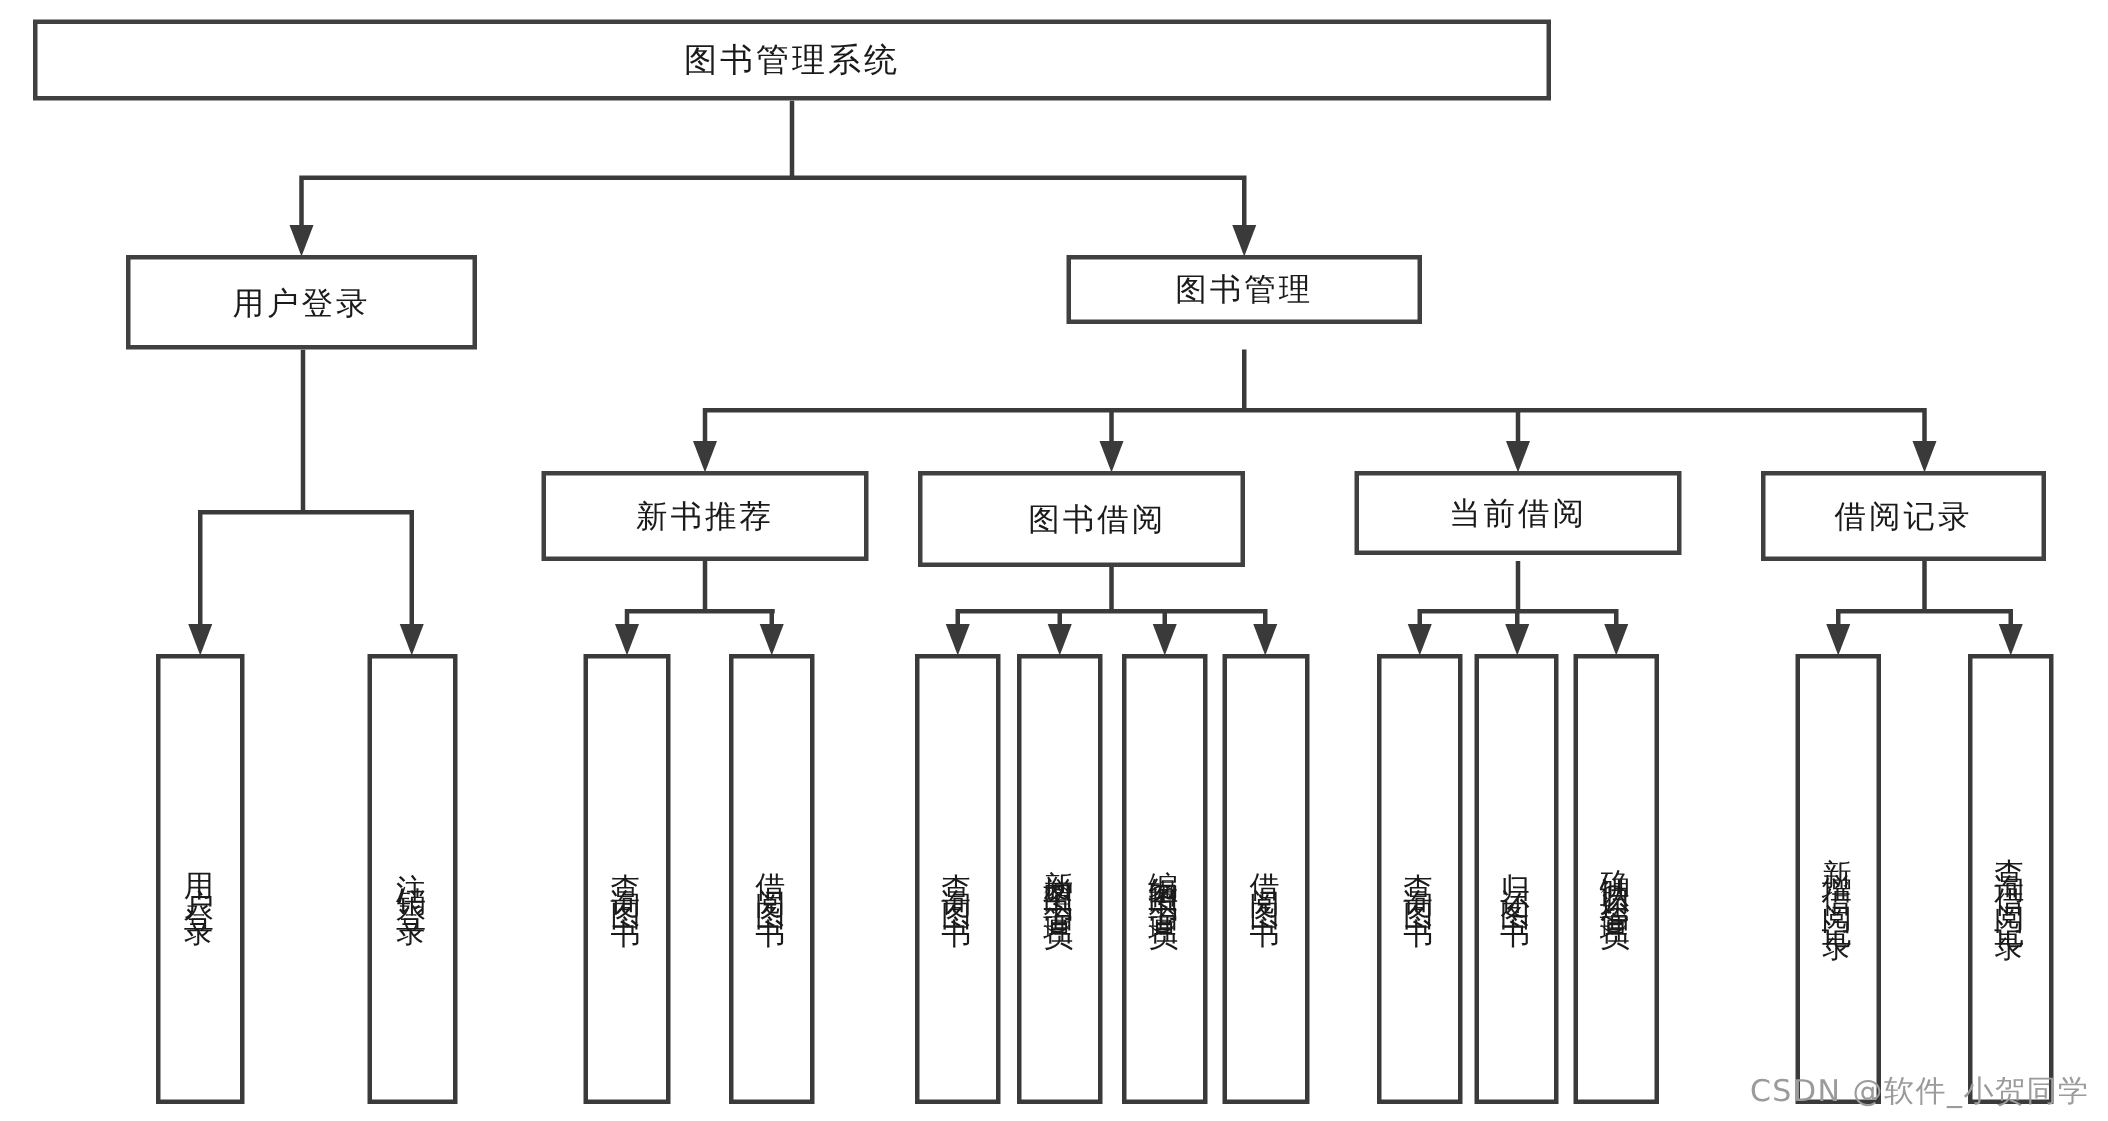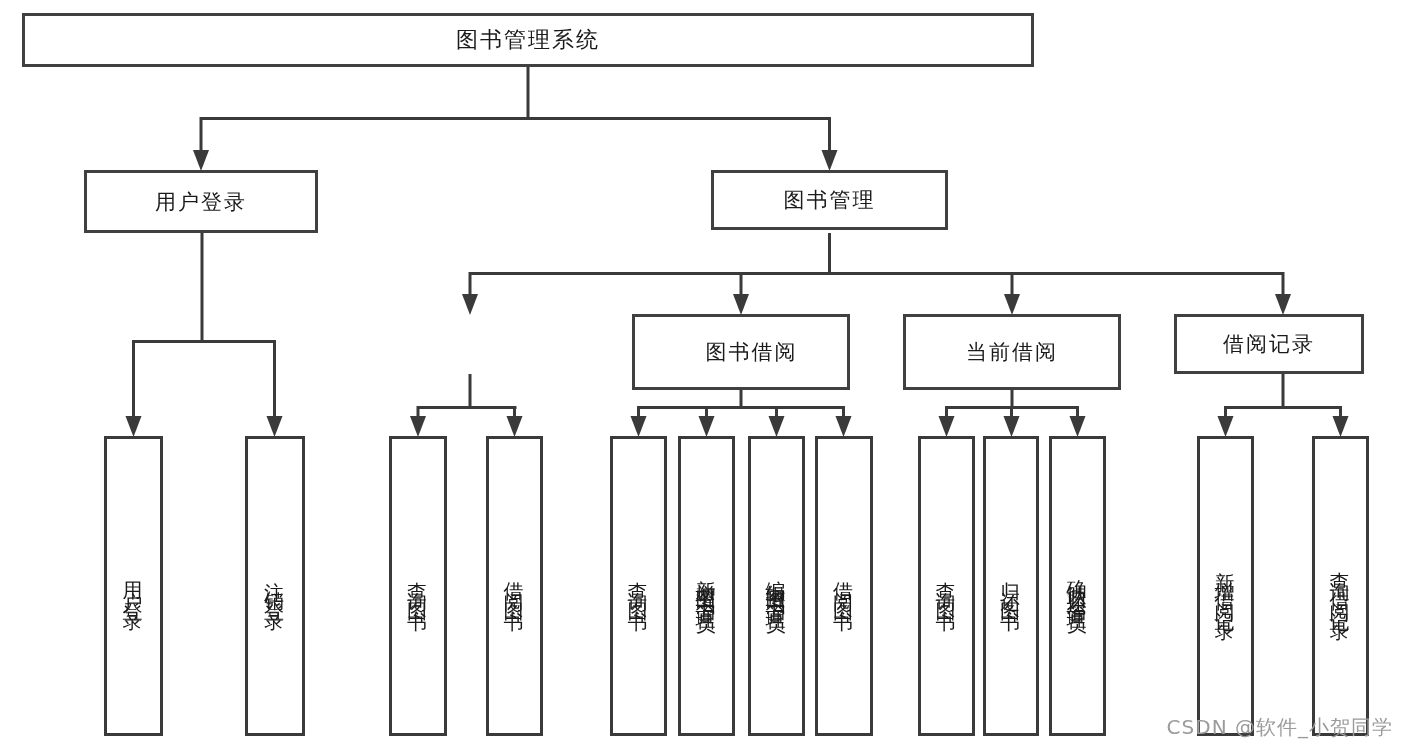--- a/index.html
+++ b/index.html
@@ -122,24 +122,25 @@
       <polygon points="1003.5,416 1019.5,416 1011.5,437"></polygon>
       <polygon points="1069.5,416 1085.5,416 1077.5,437"></polygon>
       <polygon points="1217.5,416 1233.5,416 1225.5,437"></polygon>
       <polygon points="1332.5,416 1348.5,416 1340.5,437"></polygon>
     </g>
   </svg>
 
   <div class="hbox" style="left:22px; top:13px; width:1012px; height:54px; font-size:22px;">图书管理系统</div>
 
   <div class="hbox" style="left:84px; top:170px; width:234px; height:63px;">用户登录</div>
-  <div class="hbox" style="left:711px; top:170px; width:237px; height:60px;">图书管理</div>
+  <div class="hbox" style="left:711px; top:170px; width:237px; height:46px;">图书管理</div>
 
-  <div class="hbox" style="left:632px; top:314px; width:218px; height:76px;padding-left:21px;">图书借阅</div>
-  <div class="hbox" style="left:903px; top:314px; width:218px; height:76px;">当前借阅</div>
+  <div class="hbox" style="left:361px; top:314px; width:218px; height:60px;">新书推荐</div>
+  <div class="hbox" style="left:612px; top:314px; width:218px; height:64px;padding-left:21px;">图书借阅</div>
+  <div class="hbox" style="left:903px; top:314px; width:218px; height:56px;">当前借阅</div>
   <div class="hbox" style="left:1174px; top:314px; width:190px; height:60px;">借阅记录</div>
 
   <div class="vbox" style="left:104px; width:59px;">用户登录</div>
   <div class="vbox" style="left:245px; width:60px;">注销登录</div>
 
   <div class="vbox" style="left:389px; width:58px;">查询图书</div>
   <div class="vbox" style="left:486px; width:57px;">借阅图书</div>
 
   <div class="vbox" style="left:610px; width:57px;">查询图书</div>
   <div class="vbox tight" style="left:678px; width:57px;">新增图书（管理员）</div>

